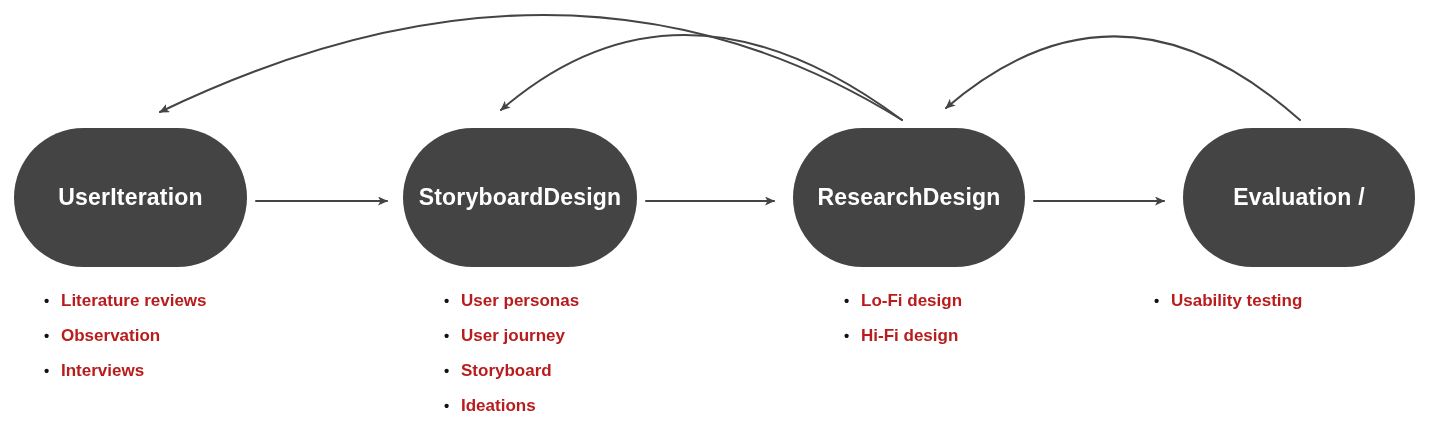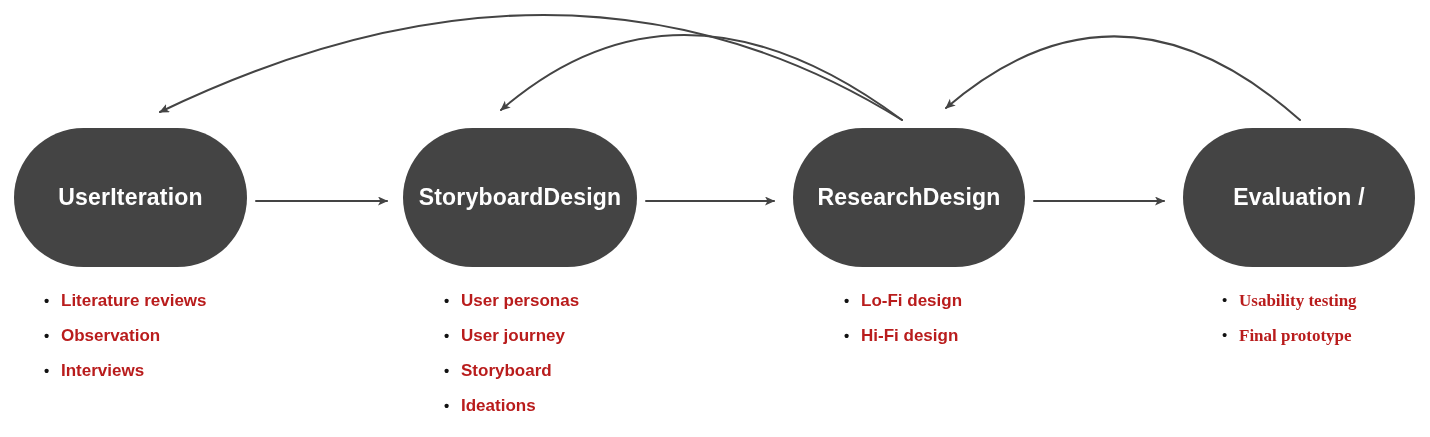--- a/index.html
+++ b/index.html
@@ -60,21 +60,21 @@
     color: #111111;
   }
   
   .pill-0 { left: 14px;   width: 233px; }
   .pill-1 { left: 403px;  width: 234px; }
   .pill-2 { left: 793px;  width: 232px; }
   .pill-3 { left: 1183px; width: 232px; }
   .list-0 { left: 44px; }
   .list-1 { left: 444px; }
   .list-2 { left: 844px; }
-  .list-3 { left: 1222px; font-family: Liberation Serif, serif; }
+  .list-3 { left: 1154px; }
 </style>
 </head>
 <body>
 
 <div class="canvas">
 
   <svg class="arrows-layer" viewBox="0 0 1430 437" aria-hidden="true">
     <defs>
       <marker id="ah" markerUnits="userSpaceOnUse" markerWidth="14" markerHeight="12" refX="9" refY="4.5" orient="auto">
         <path d="M0,0 L10,4.5 L0,9 L2.5,4.5 Z" fill="#444444"></path>
@@ -118,16 +118,15 @@
   <ul class="bullets list-2">
     <li>Lo-Fi design</li>
     <li>Hi-Fi design</li>
   </ul>
 
   <div class="pill pill-3">
     <span>Evaluation /</span>
   </div>
   <ul class="bullets list-3">
     <li>Usability testing</li>
-    <li>Final prototype</li>
   </ul>
 
 </div>
 
 </body></html>

